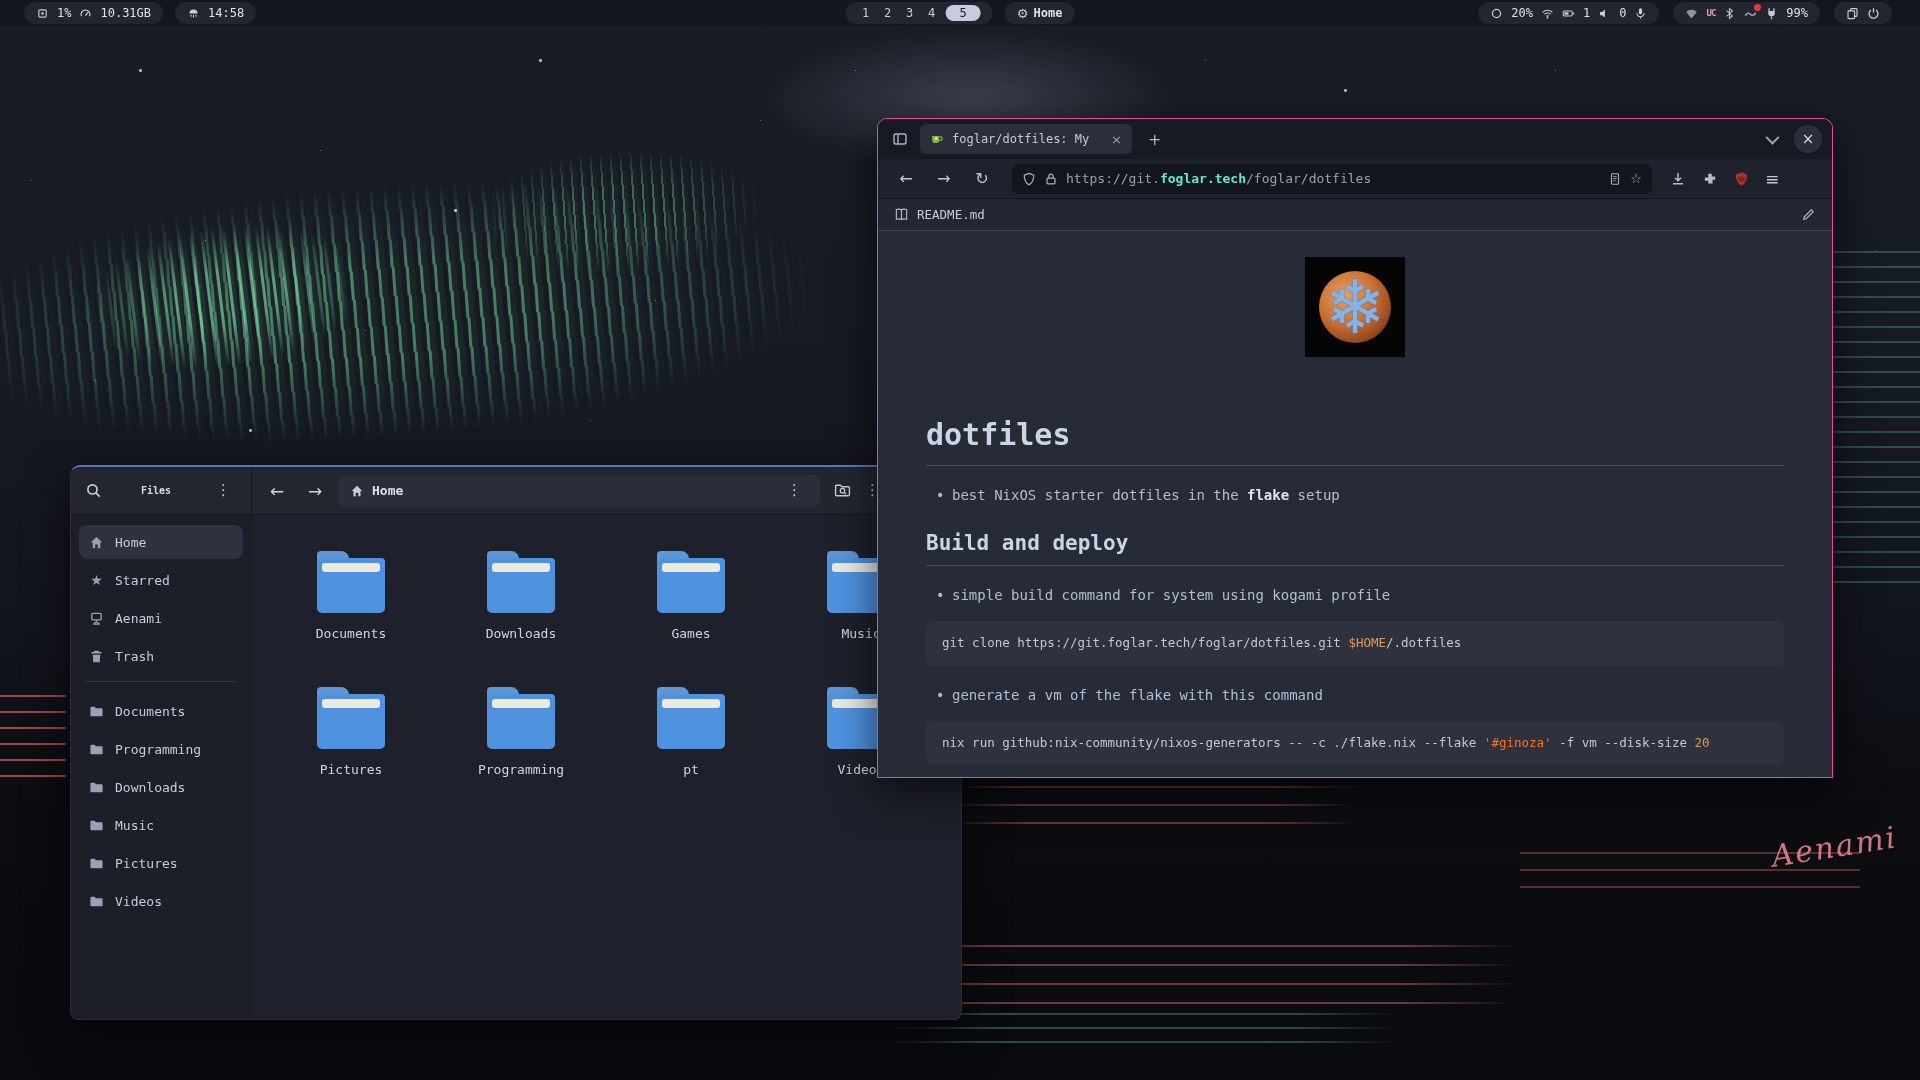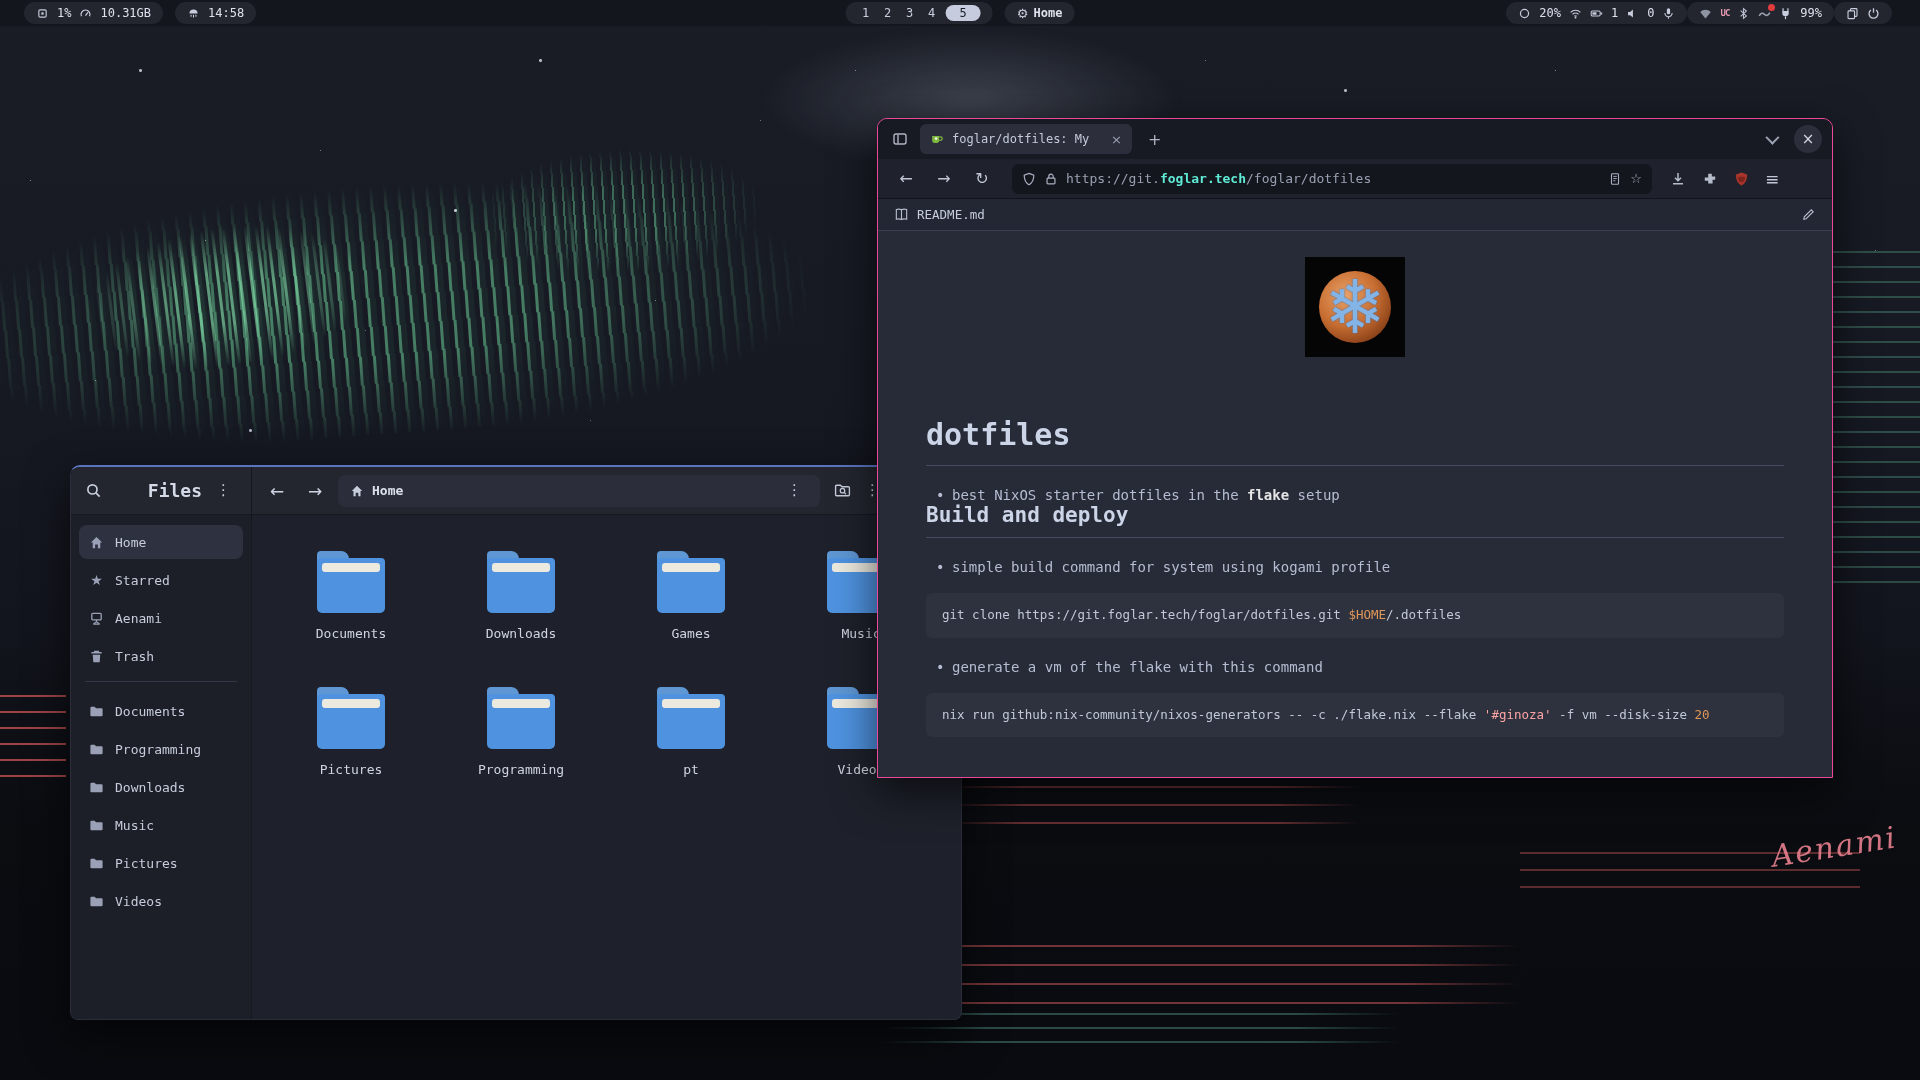--- a/index.html
+++ b/index.html
@@ -54,37 +54,37 @@
     mask:linear-gradient(90deg,transparent,#000 20%,#000 80%,transparent)}
   .signature{position:absolute;right:22px;bottom:216px;font-family:"DejaVu Serif","Liberation Serif",serif;
     font-style:italic;font-size:30px;color:#e8808f;transform:rotate(-9deg);opacity:.9;letter-spacing:2px}
 
   
   .topbar{position:absolute;left:0;top:0;width:1920px;height:26px;background:#14161e;z-index:50;
     display:flex;align-items:center;font-size:12px;color:#dde1ec}
   .pill{display:flex;align-items:center;gap:8px;background:#23252f;border-radius:12px;height:22px;padding:0 12px}
   .tb-left{position:absolute;left:24px;display:flex;gap:12px;align-items:center}
   .tb-center{position:absolute;left:50%;transform:translateX(-50%);display:flex;gap:12px;align-items:center}
-  .tb-right{position:absolute;right:28px;display:flex;align-items:center}
+  .tb-right{position:absolute;right:28px;display:flex;gap:14px;align-items:center}
   .tb-ico{width:13px;height:13px;color:#c7cddc;flex:none}
   .ws{min-width:16px;text-align:center;color:#c8cede;cursor:default;padding:0 2px}
   .ws.active{background:#c6cbdd;color:#1b1d26;border-radius:10px;padding:1px 14px}
   .ucico{font-size:9px;font-weight:bold;color:#e59ab2;letter-spacing:-1px}
   .vpnwrap{position:relative}
   .vpndot{position:absolute;top:-3px;right:-4px;width:7px;height:7px;border-radius:50%;background:#e03c3c}
 
   
   .window{position:absolute;box-shadow:0 14px 44px rgba(0,0,0,.62)}
 
   
   .files{left:70px;top:465px;width:892px;height:555px;z-index:10;background:#1e212b;
     border-radius:10px 10px 8px 8px;border:1px solid #2b2e3a;border-top:2px solid #5a74c0;overflow:hidden}
   .f-header{height:48px;display:flex;background:#23262f;border-bottom:1px solid #161820}
   .f-head-left{width:181px;flex:none;display:flex;align-items:center;padding:0 14px;border-right:1px solid #161820;gap:8px}
-  .f-title{flex:1;text-align:right;font-size:18px;font-weight:bold;color:#d5dae8}
+  .f-title{flex:1;text-align:center;font-size:10px;font-weight:bold;color:#d5dae8}
   .f-toolbar{flex:1;display:flex;align-items:center;padding:0 10px;gap:8px}
   .navarr{font-size:17px;color:#cdd3e2;width:30px;height:30px;display:flex;align-items:center;justify-content:center;border-radius:6px}
   .crumb{flex:1;display:flex;align-items:center;gap:8px;background:#2b2e3a;border-radius:7px;height:32px;padding:0 12px;max-width:482px}
   .crumb-label{font-size:13px;color:#dbe0ec;font-weight:bold}
   .kebab{font-size:15px;color:#c3c9d8;line-height:1;padding:2px 6px}
   .f-hicon{width:17px;height:17px;color:#c7cddc}
   .spacer{flex:1}
   .f-body{display:flex;height:505px}
   .f-sidebar{width:181px;flex:none;background:#1c1f28;border-right:1px solid #161820;padding:10px 8px}
   .side-item{display:flex;align-items:center;gap:11px;height:34px;border-radius:8px;padding:0 10px;margin-bottom:4px;
@@ -128,28 +128,28 @@
   .readme-bar{height:32px;background:#232734;border-bottom:1px solid #3a3e4e;display:flex;align-items:center;padding:0 16px;gap:8px}
   .readme-name{font-size:12.5px;color:#c6ccdc}
   .rm-ico{width:15px;height:15px;color:#b6bccb}
   .ff-content{height:546px;background:#272b37;padding:0 48px;overflow:hidden;position:relative}
   .logo{width:100px;height:100px;background:#050505;margin:26px auto 0 auto;position:relative}
   .mars{position:absolute;left:14px;top:14px;width:72px;height:72px;border-radius:50%;
     background:radial-gradient(circle at 38% 35%,#e8a268 0%,#c96f33 45%,#8a4018 78%,#5c2a0f 100%)}
   .flake{position:absolute;left:0;top:0;width:100px;height:100px;display:flex;align-items:center;justify-content:center;
     font-size:74px;color:#84b4e6;text-shadow:0 0 2px #3f6fae}
   .md-h1{margin-top:60px;font-size:30px;font-weight:bold;color:#ccd4e8;padding-bottom:13px;border-bottom:1px solid #454b5c}
-  .md-h2{font-size:21px;font-weight:bold;color:#ccd4e8;padding-bottom:10px;border-bottom:1px solid #454b5c}
+  .md-h2{margin-top:28px;font-size:21px;font-weight:bold;color:#ccd4e8;padding-bottom:10px;border-bottom:1px solid #454b5c}
   .md-li{margin-top:21px;font-size:14px;color:#b6bdd2;padding-left:26px;position:relative}
   .md-li::before{content:"•";position:absolute;left:10px;color:#b6bdd2}
   .md-li b{color:#e5e5e5}
   .codeblock{margin-top:18px;background:#2e323e;border-radius:6px;padding:12px 16px;font-size:12.5px;line-height:1.65;color:#c2c8d8;white-space:nowrap;overflow:hidden}
   .c-var{color:#e0975a}
   .c-num{color:#e0975a}
-  .c-str{color:#fca5a5}
+  .c-str{color:#f97316}
   .c-com{color:#6b7184}
 
   .ub{width:15px;height:16px}
 </style>
 </head>
 <body>
 
 <div class="wallpaper">
   <div class="stars"></div>
   <div class="cloud"></div>

